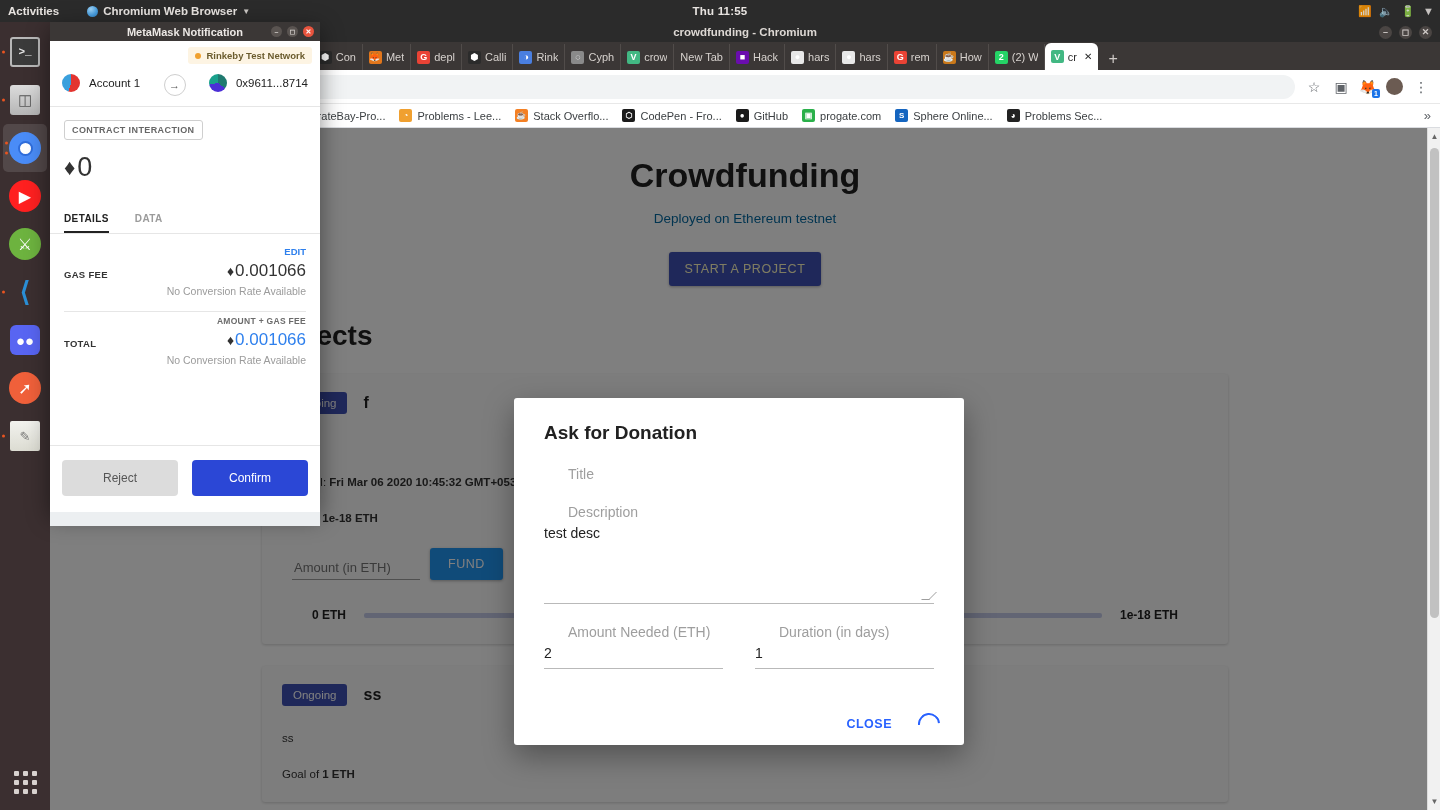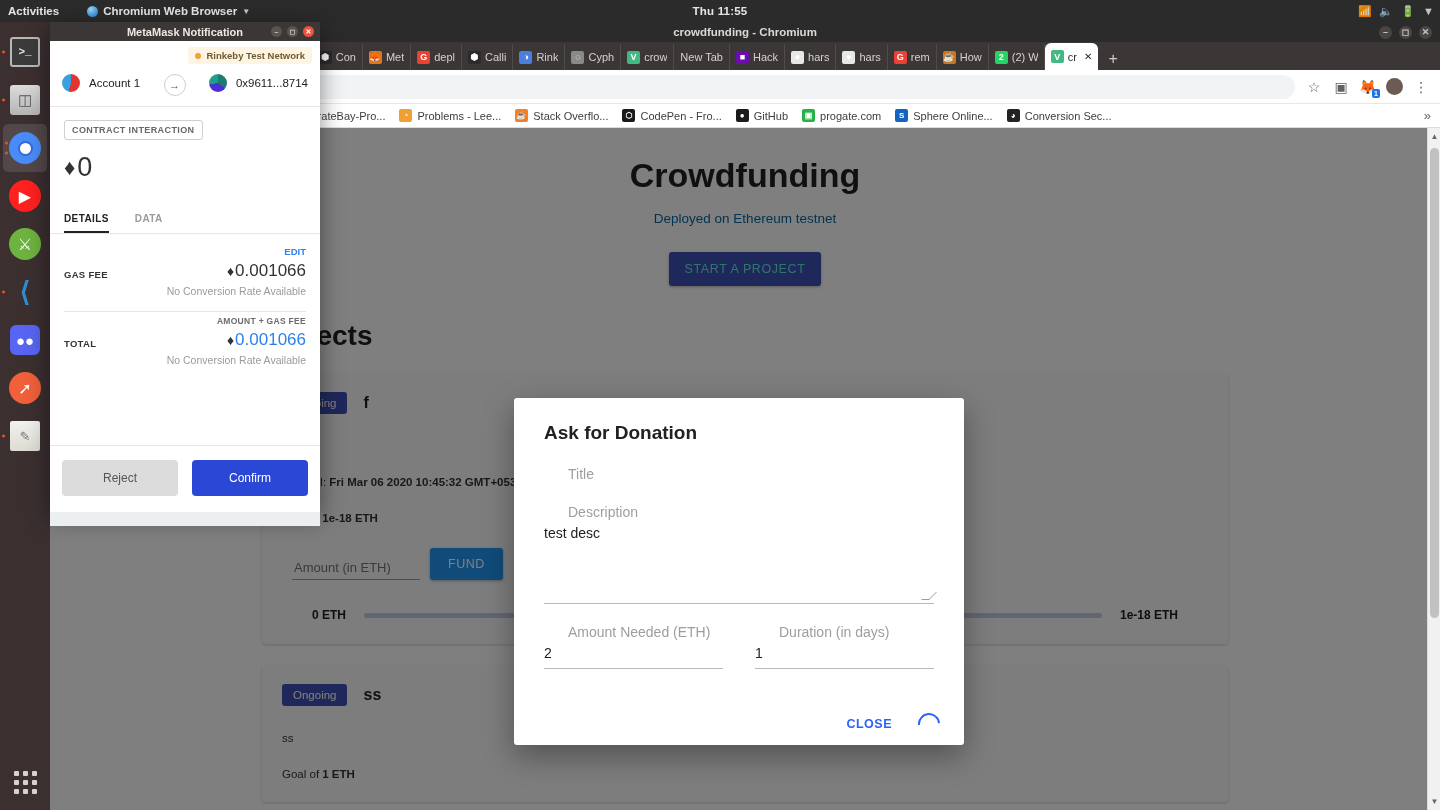--- a/index.html
+++ b/index.html
@@ -136,21 +136,21 @@
   
   .viewport {
     position: relative; width: 1390px; height: 682px; background: #fff; overflow: hidden;
   }
   .page { padding-top: 18px; }
   .page h1 {
     text-align:center; font-size: 34px; font-weight: bold; color:#212121; margin-top: 10px;
   }
   .page .sub { text-align:center; font-size: 13.5px; color:#0369a1; margin-top: 16px; }
   .start-btn {
-    display:block; margin: 26px auto 0; background:#3f51b5; color:#5eead4;
+    display:block; margin: 26px auto 0; background:#3f51b5; color:#fef9c3;
     font-size: 12.5px; letter-spacing: .6px; padding: 10px 16px; border: none;
     border-radius: 3px; box-shadow: 0 1px 3px rgba(0,0,0,.3);
   }
   .page h2 {
     font-size: 28px; font-weight:bold; color:#212121; margin: 34px 0 0 212px;
   }
   .card {
     margin: 22px 212px 0 212px; background:#fafafa;
     border-radius: 3px; box-shadow: 0 1px 3px rgba(0,0,0,.18);
     padding: 18px 20px 22px 20px;
@@ -498,21 +498,21 @@
         <span class="bm">
           <span class="bfav" style="background: rgb(42, 176, 74);">▣</span>
           <span>progate.com</span>
         </span>
         <span class="bm">
           <span class="bfav" style="background: rgb(21, 101, 192);">S</span>
           <span>Sphere Online...</span>
         </span>
         <span class="bm">
           <span class="bfav" style="background: rgb(34, 34, 34);">◕</span>
-          <span>Conversion Sec...</span>
+          <span>Problems Sec...</span>
         </span>
         <span class="bm-overflow">»</span>
     </div>
 
     <div class="viewport">
 
       <div class="page">
         <h1>Crowdfunding</h1>
         <div class="sub">Deployed on Ethereum testnet</div>
         <button class="start-btn">START A PROJECT</button>

